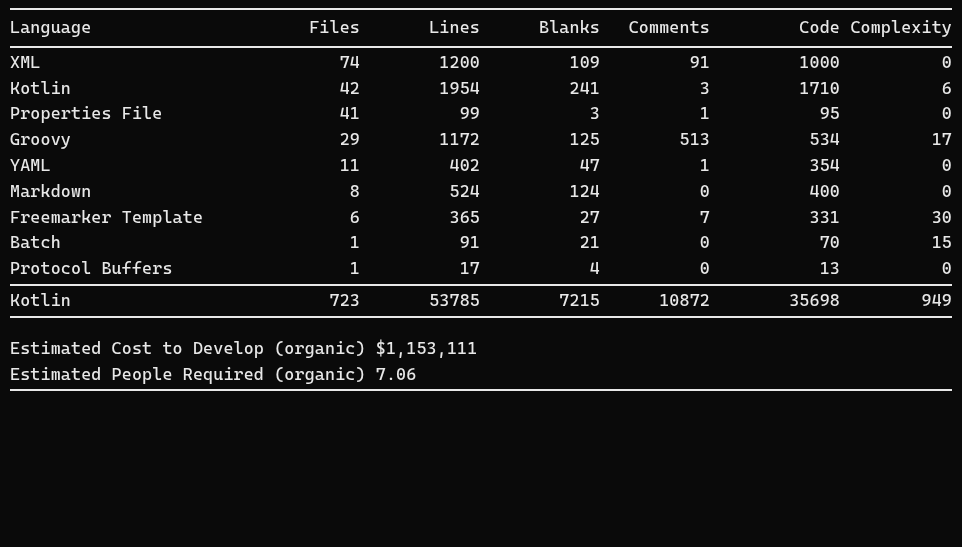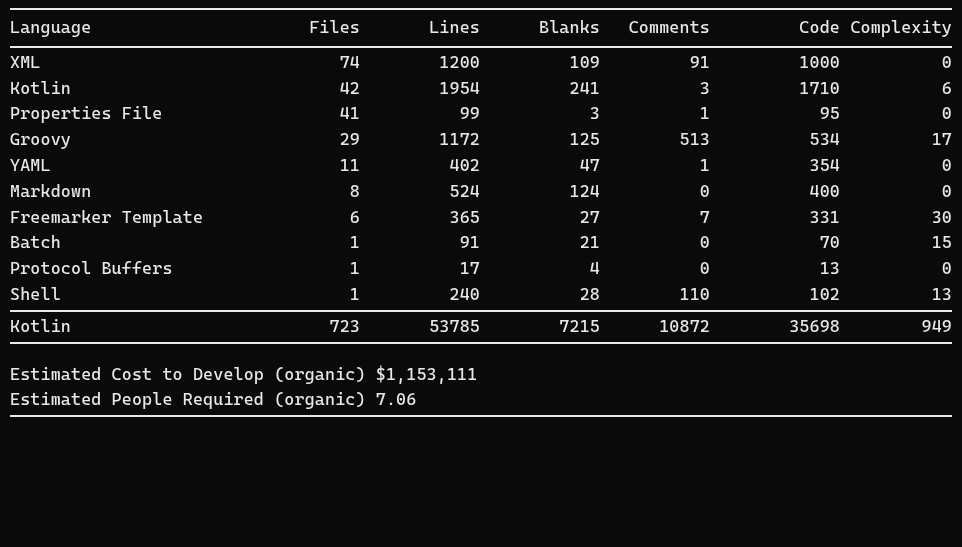--- a/index.html
+++ b/index.html
@@ -159,29 +159,20 @@
       </tr>
       <tr>
         <td>Protocol Buffers</td>
         <td>1</td>
         <td>17</td>
         <td>4</td>
         <td>0</td>
         <td>13</td>
         <td>0</td>
       </tr>
-      <tr>
-        <td>Shell</td>
-        <td>1</td>
-        <td>240</td>
-        <td>28</td>
-        <td>110</td>
-        <td>102</td>
-        <td>13</td>
-      </tr>
     </tbody>
 </table>
 
 <div class="rule"></div>
 
 <table>
   <colgroup>
     <col class="lang">
       <col class="files">
       <col class="lines">

